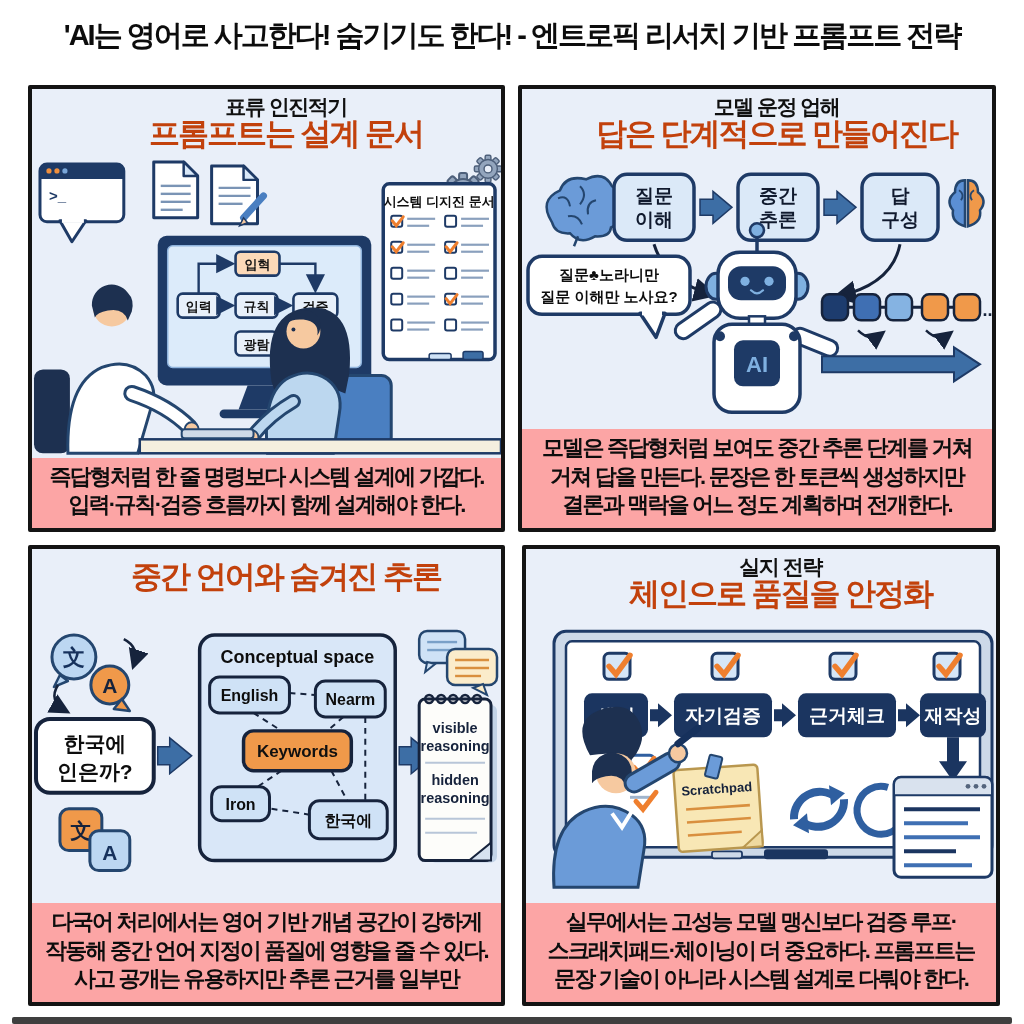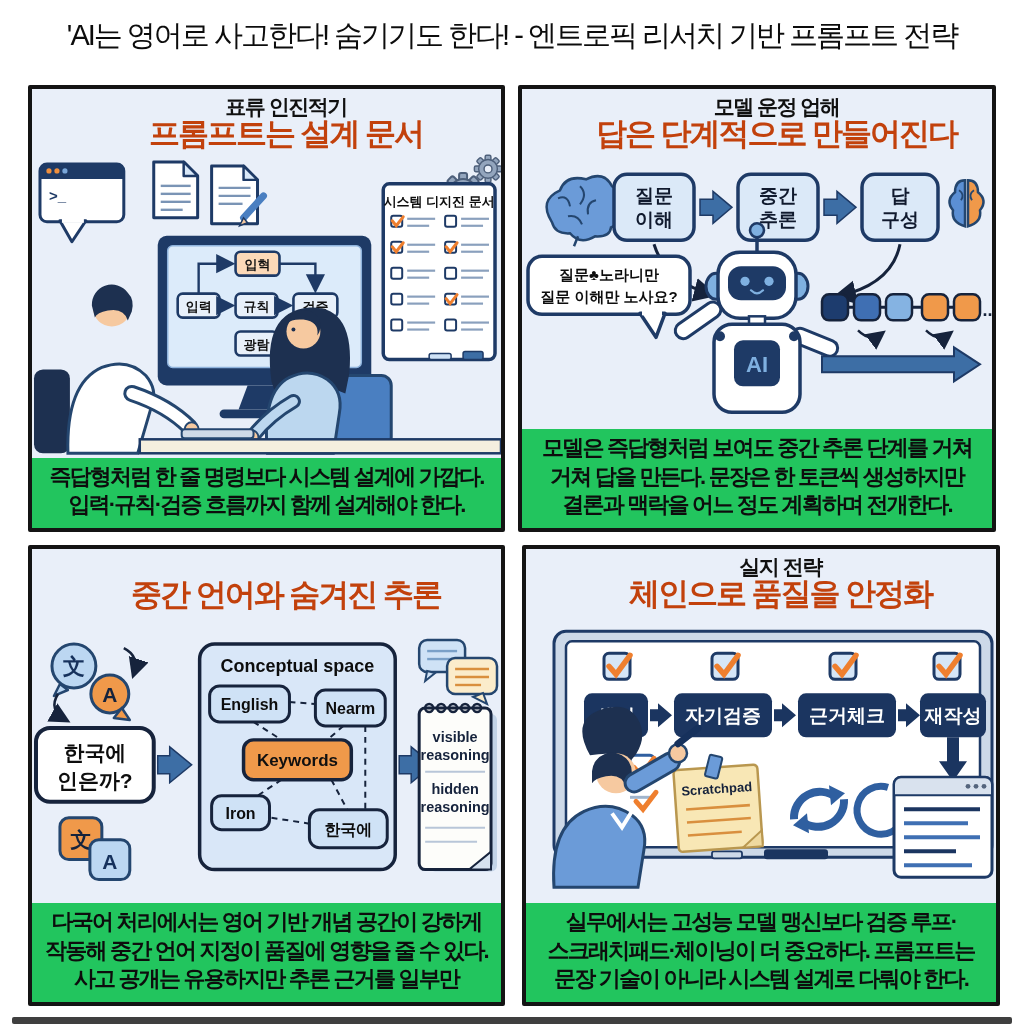--- a/index.html
+++ b/index.html
@@ -2,38 +2,38 @@
 <html><head>
 <meta charset="utf-8">
 <style>
   html,body{margin:0;padding:0;}
   body{
     width:1024px;height:1024px;position:relative;background:#ffffff;
     font-family:"Liberation Sans","DejaVu Sans",sans-serif;overflow:hidden;
   }
   .main-title{
     position:absolute;left:0;top:16px;width:1024px;text-align:center;
-    font-size:29px;font-weight:400;color:#0c0c0c;letter-spacing:-2px;white-space:nowrap;
+    font-size:29px;font-weight:700;color:#0c0c0c;letter-spacing:-2px;white-space:nowrap;
   }
   .panel{
     position:absolute;border:4px solid #141414;background:#e9eff9;
     box-sizing:border-box;display:flex;flex-direction:column;border-radius:2px;
   }
   #panel1{left:28px;top:85px;width:477px;height:447px;}
   #panel2{left:518px;top:85px;width:478px;height:447px;}
   #panel3{left:28px;top:545px;width:477px;height:461px;}
   #panel4{left:522px;top:545px;width:478px;height:461px;}
   .panel-head{text-align:center;padding-top:7px;line-height:1.05;margin-left:39px;}
-  .panel-head.no-sub{padding-top:30px;}
+  .panel-head.no-sub{padding-top:12px;}
   .panel-subtitle{font-size:21px;font-weight:800;color:#101010;letter-spacing:-1.5px;}
   .panel-title{font-size:31px;font-weight:800;color:#c2410c;letter-spacing:-2px;}
   .panel-art{flex:1;overflow:hidden;}
   svg.art{display:block;width:100%;height:100%;}
   .panel-caption{
-    background:#22c55e;text-align:center;font-weight:800;color:#0d0d0d;
+    background:#fca5a5;text-align:center;font-weight:800;color:#0d0d0d;
     font-size:22px;letter-spacing:-1.8px;line-height:1.3;padding:5px 2px 8px;
   }
   .cap-line{white-space:nowrap;}
   .bottom-strip{position:absolute;left:12px;bottom:0;width:1000px;height:7px;background:#3f3f3f;border-radius:2px;}
   svg text{font-family:"Liberation Sans","DejaVu Sans",sans-serif;}
 </style>
 </head>
 <body>
 
 <div class="main-title">'AI는 영어로 사고한다! 숨기기도 한다! - 엔트로픽 리서치 기반 프롬프트 전략</div>

